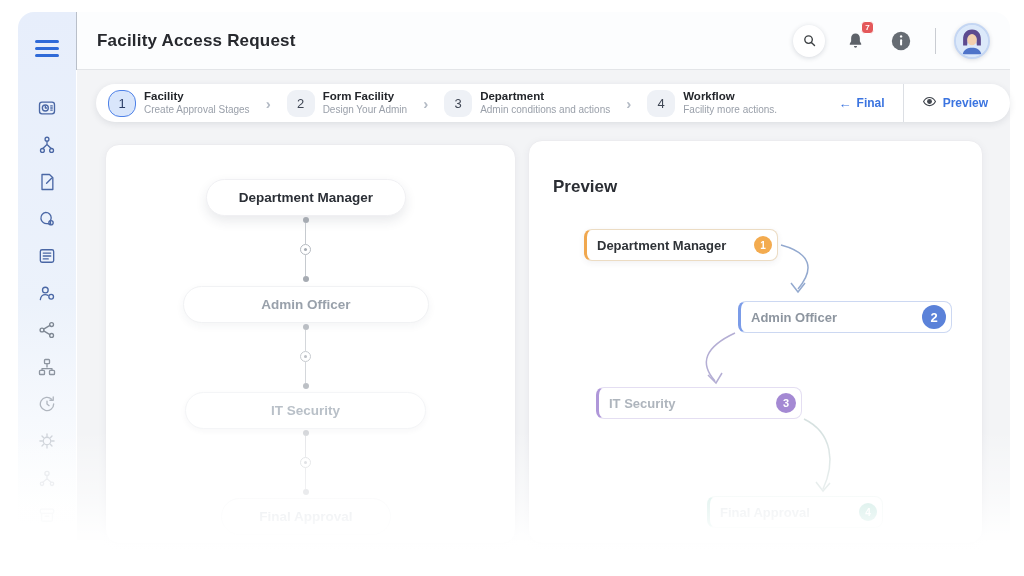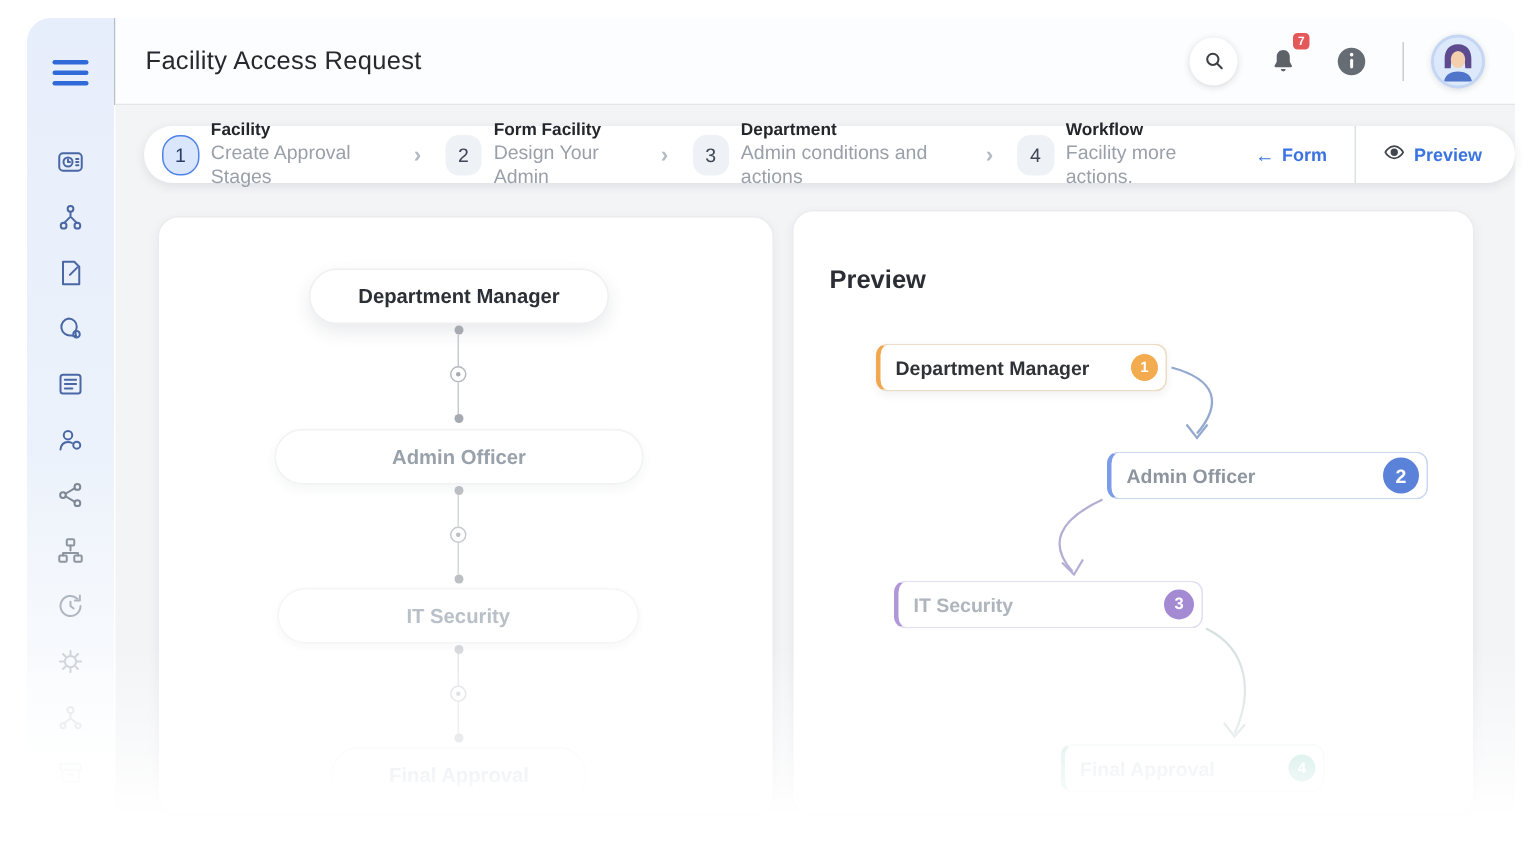--- a/index.html
+++ b/index.html
@@ -18,41 +18,41 @@
   .side-icon svg { width:20px; height:20px; fill:none; stroke-width:1.6; stroke-linecap:round; stroke-linejoin:round; }
   .ic-b svg { stroke:#4a67a5; }
   .ic-g1 svg { stroke:#7e8793; } .ic-g2 svg { stroke:#8d95a0; }
   .ic-f1 svg { stroke:#9aa1ab; opacity:.75; } .ic-f2 svg { stroke:#aab1bb; opacity:.55; }
   .ic-f3 svg { stroke:#bac1c9; opacity:.4; } .ic-f4 svg { stroke:#ccd2d8; opacity:.3; }
 
   
   .header { position:absolute; left:77px; top:12px; width:933px; height:58px; background:#fcfdfe;
     border-bottom:1px solid #e3e5e8; border-top-right-radius:16px;
     display:flex; align-items:center; padding:0 20px; }
-  .page-title { font-size:17px; font-weight:400; color:#27292e; letter-spacing:.2px; }
+  .page-title { font-size:17px; font-weight:700; color:#27292e; letter-spacing:.2px; }
   .header-right { margin-left:auto; display:flex; align-items:center; gap:14px; }
   .icon-btn { position:relative; width:32px; height:32px; border-radius:50%; display:flex; align-items:center; justify-content:center; cursor:pointer; }
   .search-btn { background:#fff; box-shadow:0 1px 5px rgba(40,50,70,.18); }
   .badge { position:absolute; top:-4px; right:-3px; min-width:13px; height:13px; padding:0 3px; border-radius:4px;
     background:#e4585a; color:#fff; font-size:8px; font-weight:700; display:flex; align-items:center; justify-content:center; border:1px solid #fff; }
   .hdr-divider { width:1px; height:26px; background:#c9ccd2; margin:0 4px; }
   .avatar { width:36px; height:36px; border-radius:50%; background:#dce9fa; border:2px solid #c4d6f3; overflow:hidden; cursor:pointer; box-shadow:0 1px 4px rgba(40,50,70,.15); }
 
   
   .content-bg { position:absolute; left:77px; top:70px; width:933px; height:470px; background:#f3f4f6; }
 
   
   .stepper { position:absolute; left:96px; top:84px; width:914px; height:38px; background:#fff; border-radius:19px;
     box-shadow:0 2px 7px rgba(30,40,60,.10); display:flex; align-items:center; padding:0 4px 0 10px; }
   .step { display:flex; align-items:center; gap:8px; cursor:pointer; padding:0 2px; }
   .step-num { width:28px; height:27px; border-radius:9px; background:#eef1f6; color:#3f4654; font-size:13px; font-weight:500;
     display:flex; align-items:center; justify-content:center; }
   .step.active .step-num { background:#d9e6fb; border:1.5px solid #4f82e8; color:#2c3e66; border-radius:12px; }
   .step-label { font-size:11.5px; font-weight:700; color:#23262b; line-height:1.15; }
-  .step-sub { font-size:13px; color:#9aa0aa; line-height:1.2; }
+  .step-sub { font-size:10px; color:#9aa0aa; line-height:1.2; }
   .chevron { color:#b3bac4; font-size:15px; font-weight:700; margin:0 14px; user-select:none; }
   .stepper-right { margin-left:auto; display:flex; align-items:center; height:100%; }
   .back-link { display:flex; align-items:center; gap:5px; color:#3b74e0; font-size:12px; font-weight:600; cursor:pointer; padding:0 18px; }
   .back-arrow { font-size:13px; }
   .step-vdiv { width:1px; height:38px; background:#dcdfe4; }
   .preview-btn { display:flex; align-items:center; gap:6px; color:#3b74e0; font-size:12px; font-weight:600; cursor:pointer; padding:0 18px; }
   .eye svg { width:15px; height:15px; stroke:#42474f; fill:none; stroke-width:1.8; }
 
   
   .panel { position:absolute; background:#fff; border:1px solid #ececef; border-radius:14px; box-shadow:0 2px 8px rgba(30,40,70,.05); }
@@ -256,21 +256,21 @@
     <div class="step">
       <div class="step-num">4</div>
       <div>
           <div class="step-label">Workflow</div>
            <div class="step-sub">Facility more actions.</div>
         </div>
     </div>
     <div class="stepper-right">
       <div class="back-link">
         <span class="back-arrow">←</span>
-        <span>Form</span>
+        <span>Final</span>
       </div>
       <div class="step-vdiv"></div>
       <div class="preview-btn">
         <span class="eye">
           <svg viewBox="0 0 24 24">
               <path d="M2.5 12S6 5.5 12 5.5 21.5 12 21.5 12 18 18.5 12 18.5 2.5 12 2.5 12z"></path>
               <circle cx="12" cy="12" r="3" fill="#42474f"></circle>
             </svg>
         </span>
         <span>Preview</span>

